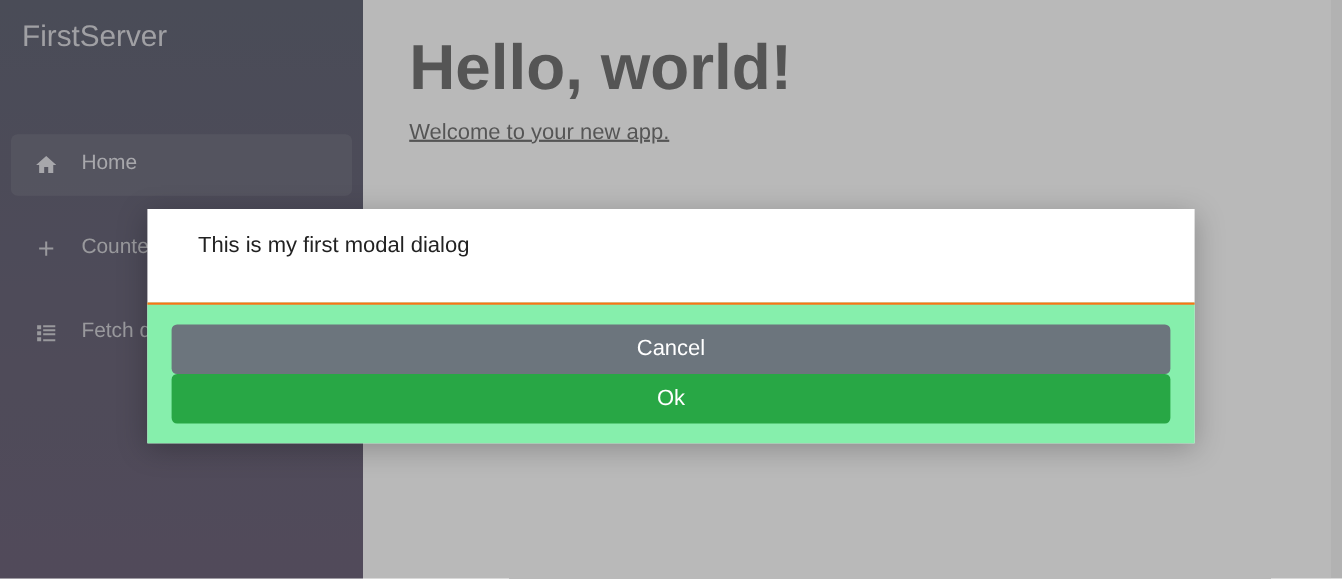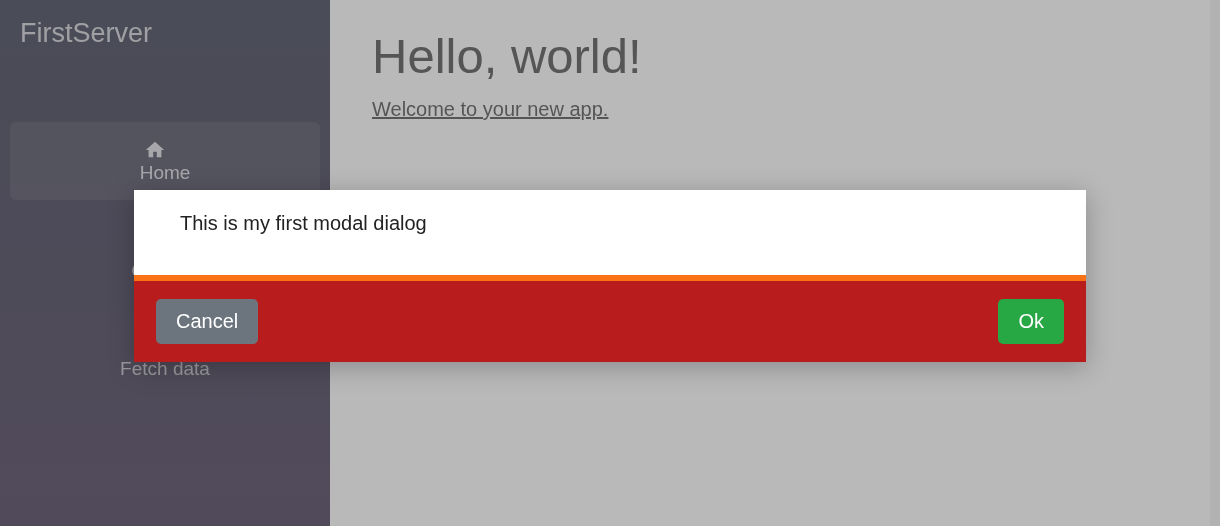--- a/index.html
+++ b/index.html
@@ -30,28 +30,27 @@
       padding: 18px 20px;
       color: #c8c8d0;
       font-size: 27px;
       font-weight: 400;
     }
     .nav {
       padding: 55px 10px 0 10px;
     }
     .nav-item {
       display: flex;
-      align-items: center;
+      align-items: flex-start;
       padding: 16px 20px;
       color: #b8b8c0;
       font-size: 19px;
       margin-bottom: 20px;
       border-radius: 6px;
       cursor: pointer;
-      flex-direction: column;
     }
     .nav-item.active {
       background: rgba(255,255,255,0.08);
       color: #d8d8e0;
     }
     .nav-item .icon {
       width: 24px;
       height: 24px;
       margin-right: 20px;
       display: flex;
@@ -78,22 +77,22 @@
     }
     .topbar a {
       color: #1b6ec2;
       font-size: 20px;
       text-decoration: none;
     }
     .content {
       padding: 28px 42px;
     }
     .content h1 {
-      font-size: 49px;
-      font-weight: 400;
+      font-size: 58px;
+      font-weight: 700;
       color: #222;
       margin-bottom: 14px;
     }
     .content p {
       font-size: 20px;
       color: #222;
       text-decoration: underline;
     }
     .scrollbar-track {
       position: absolute;
@@ -126,25 +125,26 @@
       font-size: 30px;
       font-weight: 400;
     }
     .modal-body {
       padding: 22px 18px 40px 18px;
       font-size: 20px;
       color: #222;
       margin-left: 28px;
     }
     .modal-footer {
-      background: #b91c1c;
+      background: #86efac;
       padding: 18px 22px;
       display: flex;
       justify-content: space-between;
-      border-top: 6px solid #f97316;
+      border-top: 2px solid #f97316;
+      flex-direction: column;
     }
     .btn {
       padding: 11px 20px;
       font-size: 20px;
       border: none;
       border-radius: 5px;
       cursor: pointer;
       color: #fff;
     }
     .btn-secondary {

